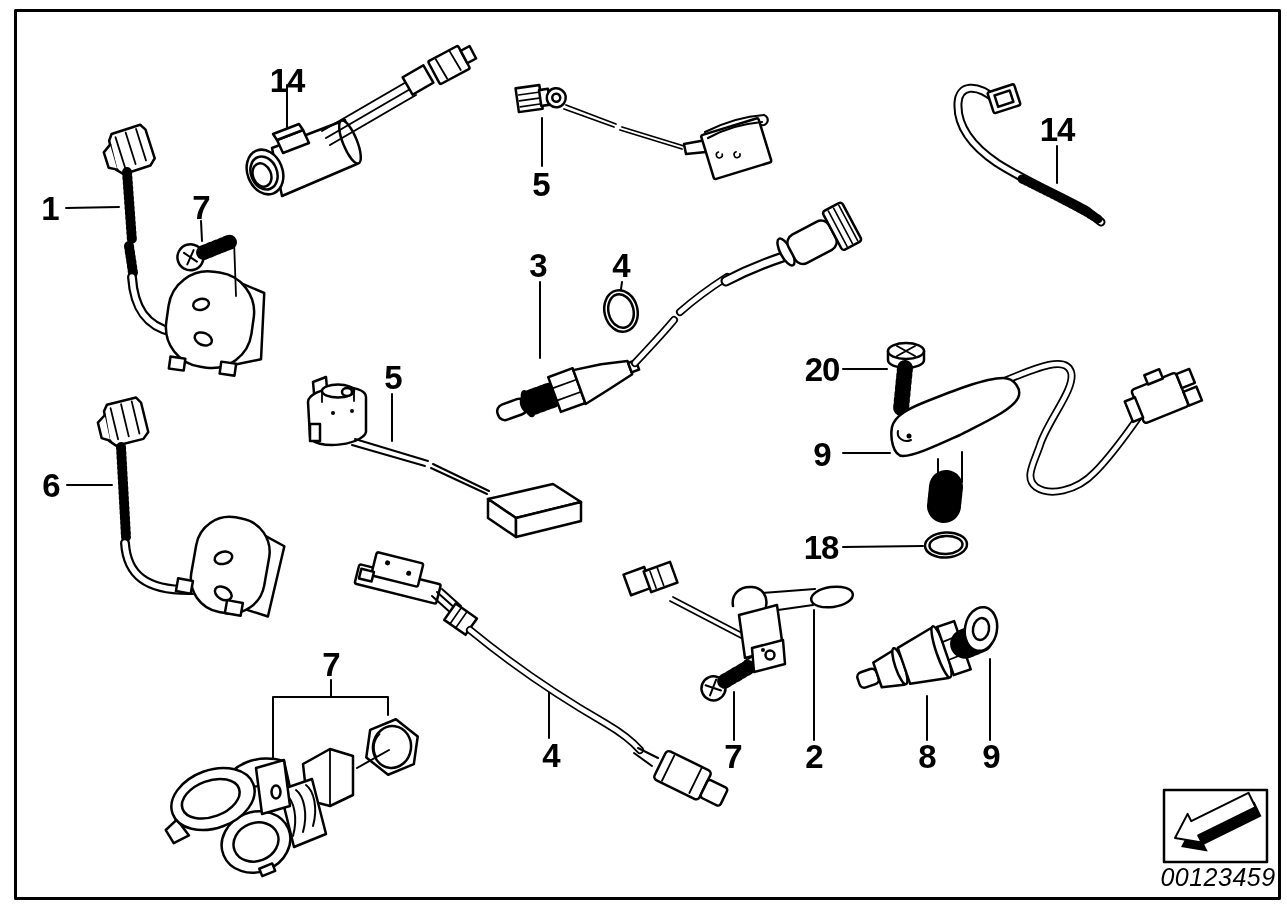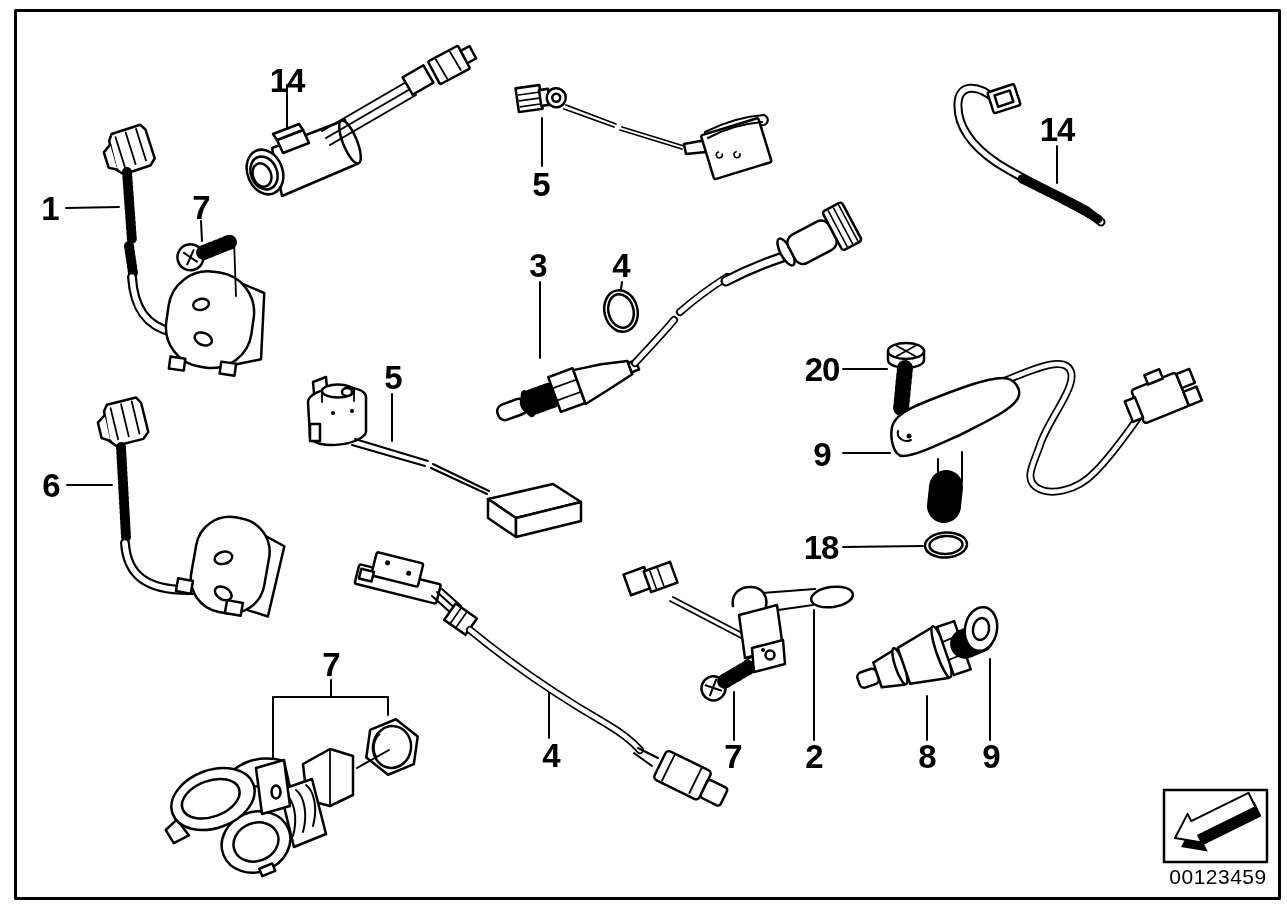--- a/index.html
+++ b/index.html
@@ -7,21 +7,21 @@
   body { width:1287px; height:910px; font-family:"Liberation Sans", sans-serif; color:#000; }
   .stage { position:relative; width:1287px; height:910px; background:#fff; overflow:hidden; }
   .art { position:absolute; left:0; top:0; width:1287px; height:910px; }
   .part-label {
     position:absolute; transform:translate(-50%,-50%);
     font-size:33px; font-weight:700; line-height:1; letter-spacing:-1px;
     white-space:nowrap; color:#000;
   }
   .image-number {
     position:absolute; left:1218px; top:877px; transform:translate(-50%,-50%);
-    font-size:21px; font-weight:400; letter-spacing:.5px; color:#000;
+    font-size:25px; font-weight:400; letter-spacing:.5px; color:#000;font-style:italic;
   }
 </style>
 </head>
 <body>
 
 <div class="stage">
 
 <svg class="art" viewBox="0 0 1287 910" stroke="#000" fill="none" stroke-width="2.5" stroke-linecap="round" stroke-linejoin="round">
 
   <rect x="15.5" y="10.5" width="1264" height="888" stroke-width="3"></rect>

